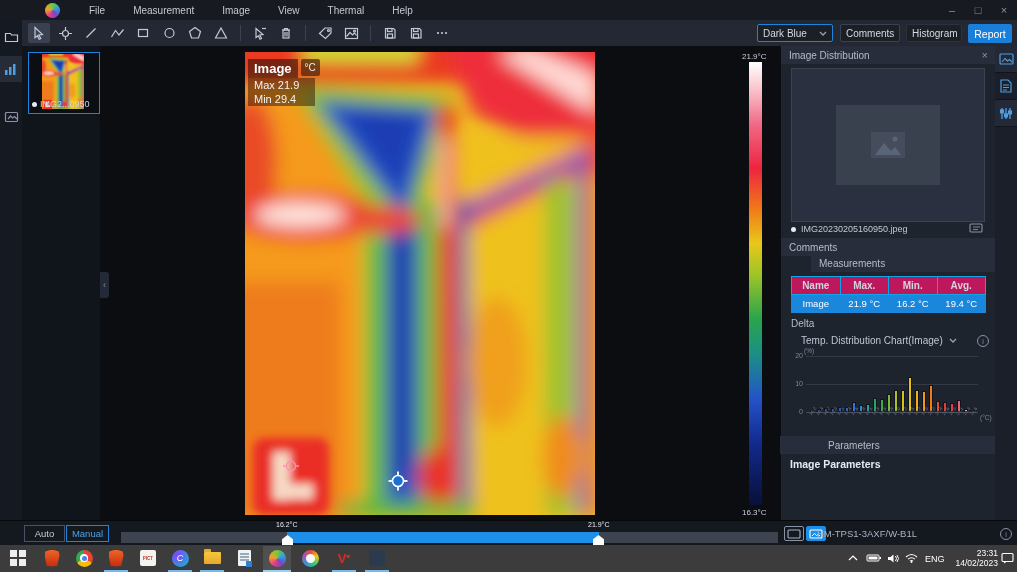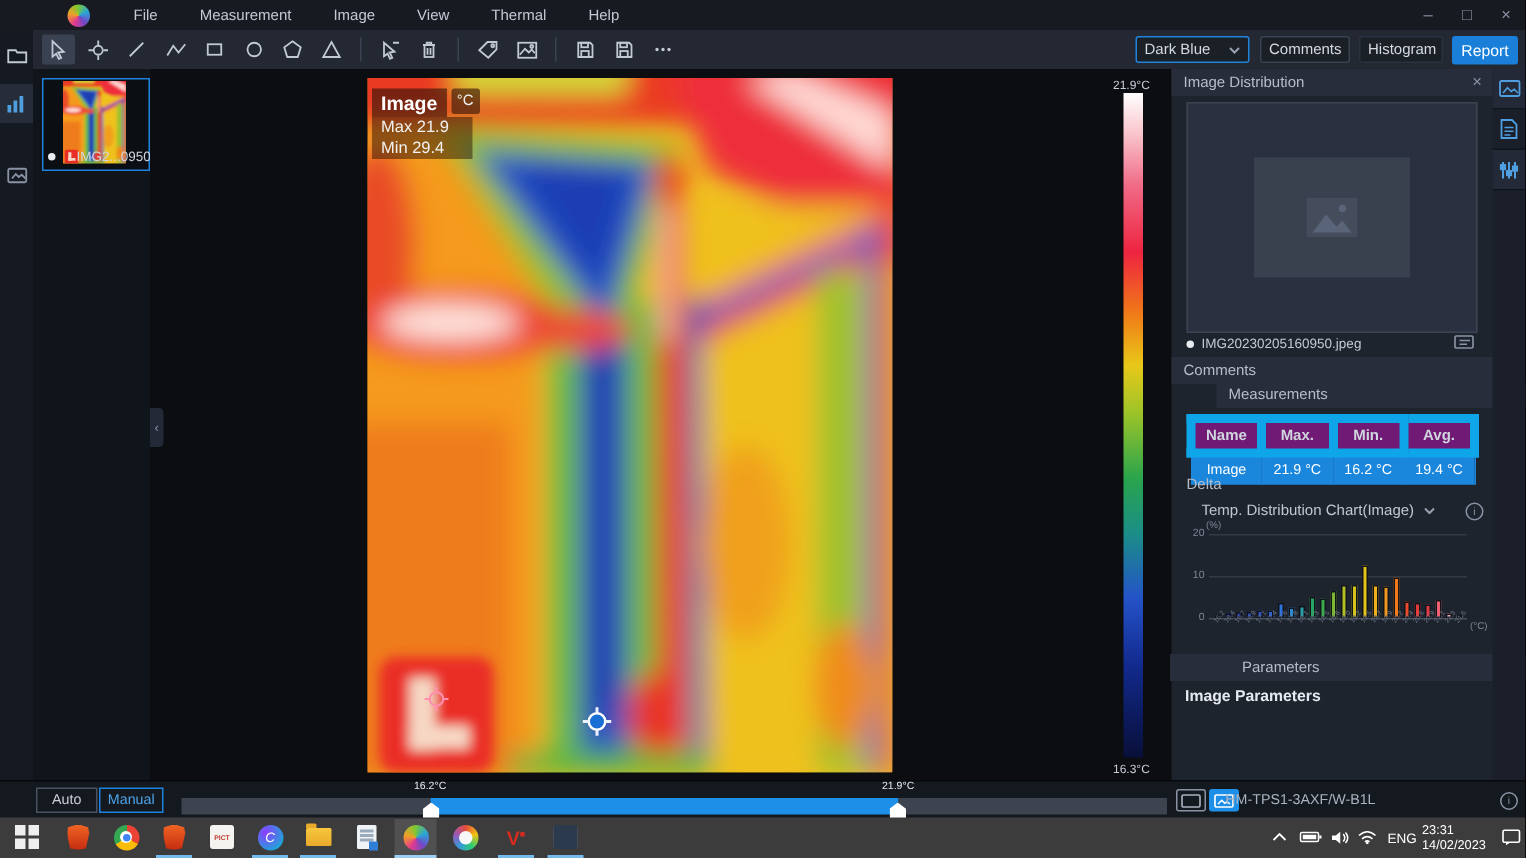--- a/index.html
+++ b/index.html
@@ -60,22 +60,22 @@
   .sec-head{height:18px;background:#272d3a;color:#b6bdc9;font-size:10px;display:flex;
             align-items:center;justify-content:space-between;padding:0 8px;}
   .sec-x{color:#8a93a4;font-size:11px;}
   #preview{left:10px;top:22px;width:194px;height:154px;background:#2a3040;border:1px solid #3c4452;
            display:flex;align-items:center;justify-content:center;box-sizing:border-box;}
   #preview-ph{width:104px;height:80px;background:#39404e;display:flex;align-items:center;justify-content:center;}
   .fname{color:#c2c8d4;font-size:9px;}
   .dot{width:5px;height:5px;border-radius:50%;background:#e8ebf0;display:inline-block;}
 
   table.mtable{border-collapse:collapse;width:195px;table-layout:fixed;}
-  table.mtable th{background:#701a75;color:#d0d5de;font-size:10px;font-weight:bold;
-      border:6px solid #0ea5e9;height:15px;}
+  table.mtable th{background:#be185d;color:#d0d5de;font-size:10px;font-weight:bold;
+      border:1px solid #0ea5e9;height:15px;}
   table.mtable td{background:#1a86dc;color:#fff;font-size:9.5px;text-align:center;
       border:1px solid #1a86dc;height:15px;}
   .plabel{color:#b6bdc9;font-size:10px;}
   .info-circ{width:10px;height:10px;border:1px solid #8a93a4;border-radius:50%;color:#8a93a4;
       font-size:7px;display:flex;align-items:center;justify-content:center;}
 
   
   #hist{left:790px;top:350px;width:198px;height:84px;}
   #hist-plot{position:absolute;left:16px;top:6px;width:172px;height:56px;
       border-bottom:1px solid #454c5a;}
@@ -118,21 +118,21 @@
       align-items:center;justify-content:center;box-sizing:border-box;}
   .cam-btn.blue{background:#1e8fe8;border-color:#1e8fe8;}
   .model{color:#aab2c0;font-size:9.5px;}
 
   
   #taskbar{left:0;top:545px;width:1017px;height:27px;background:#3c3c3c;}
   .task-ic{position:absolute;top:1px;width:28px;height:24px;display:flex;align-items:center;justify-content:center;}
   .task-ic.active{background:#505050;}
   .underline{position:absolute;top:25px;height:2px;background:#76b9ed;}
   .tray-txt{color:#fff;font-size:9px;text-align:center;}
-  .tray-sm{color:#fff;font-size:8.5px;line-height:10px;text-align:left;}
+  .tray-sm{color:#fff;font-size:8.5px;line-height:10px;text-align:right;}
   .start-grid{display:grid;grid-template-columns:7px 7px;grid-template-rows:7px 7px;gap:1.5px;}
   .start-grid div{background:#eee;}
   .folder-ic{width:17px;height:12px;background:linear-gradient(#f8c73c,#e8a92c);border-radius:1px;position:relative;}
   .folder-ic:before{content:"";position:absolute;top:-3px;left:0;width:7px;height:3px;
       background:#e8a92c;border-radius:1px 1px 0 0;}
   .chrome-ic{width:17px;height:17px;border-radius:50%;position:relative;
       background:conic-gradient(#ea4335 0 120deg,#fbbc05 120deg 240deg,#34a853 240deg 360deg);}
   .chrome-ic:before{content:"";position:absolute;left:4.5px;top:4.5px;width:8px;height:8px;
       border-radius:50%;background:#fff;}
   .chrome-ic:after{content:"";position:absolute;left:6px;top:6px;width:5px;height:5px;
@@ -377,21 +377,21 @@
           <path d="M4 8l2.5-3 2 2 2-1.5 2.5 2.5"></path>
         </svg>
     </div>
   </div>
 
   <div id="thumb-panel" class="ab">
     <div id="thumb-card" class="ab" style="left:6px;top:6px;">
       <svg viewBox="0 0 350 463" width="42" height="55" style="position:absolute;left:13px;top:1px;">
           <use href="#thermal-scene"></use>
         </svg>
-      <div class="row" style="position:absolute;left:3px;top:46px;gap:14px;">
+      <div class="row" style="position:absolute;left:3px;top:46px;gap:3px;">
         <span class="dot"></span>
         <span class="thumb-label">IMG2...0950</span>
       </div>
     </div>
   </div>
 
   <div id="canvas" class="ab"></div>
   <svg id="thermal" class="ab" viewBox="0 0 350 463">
       <use href="#thermal-scene"></use>
     </svg>

